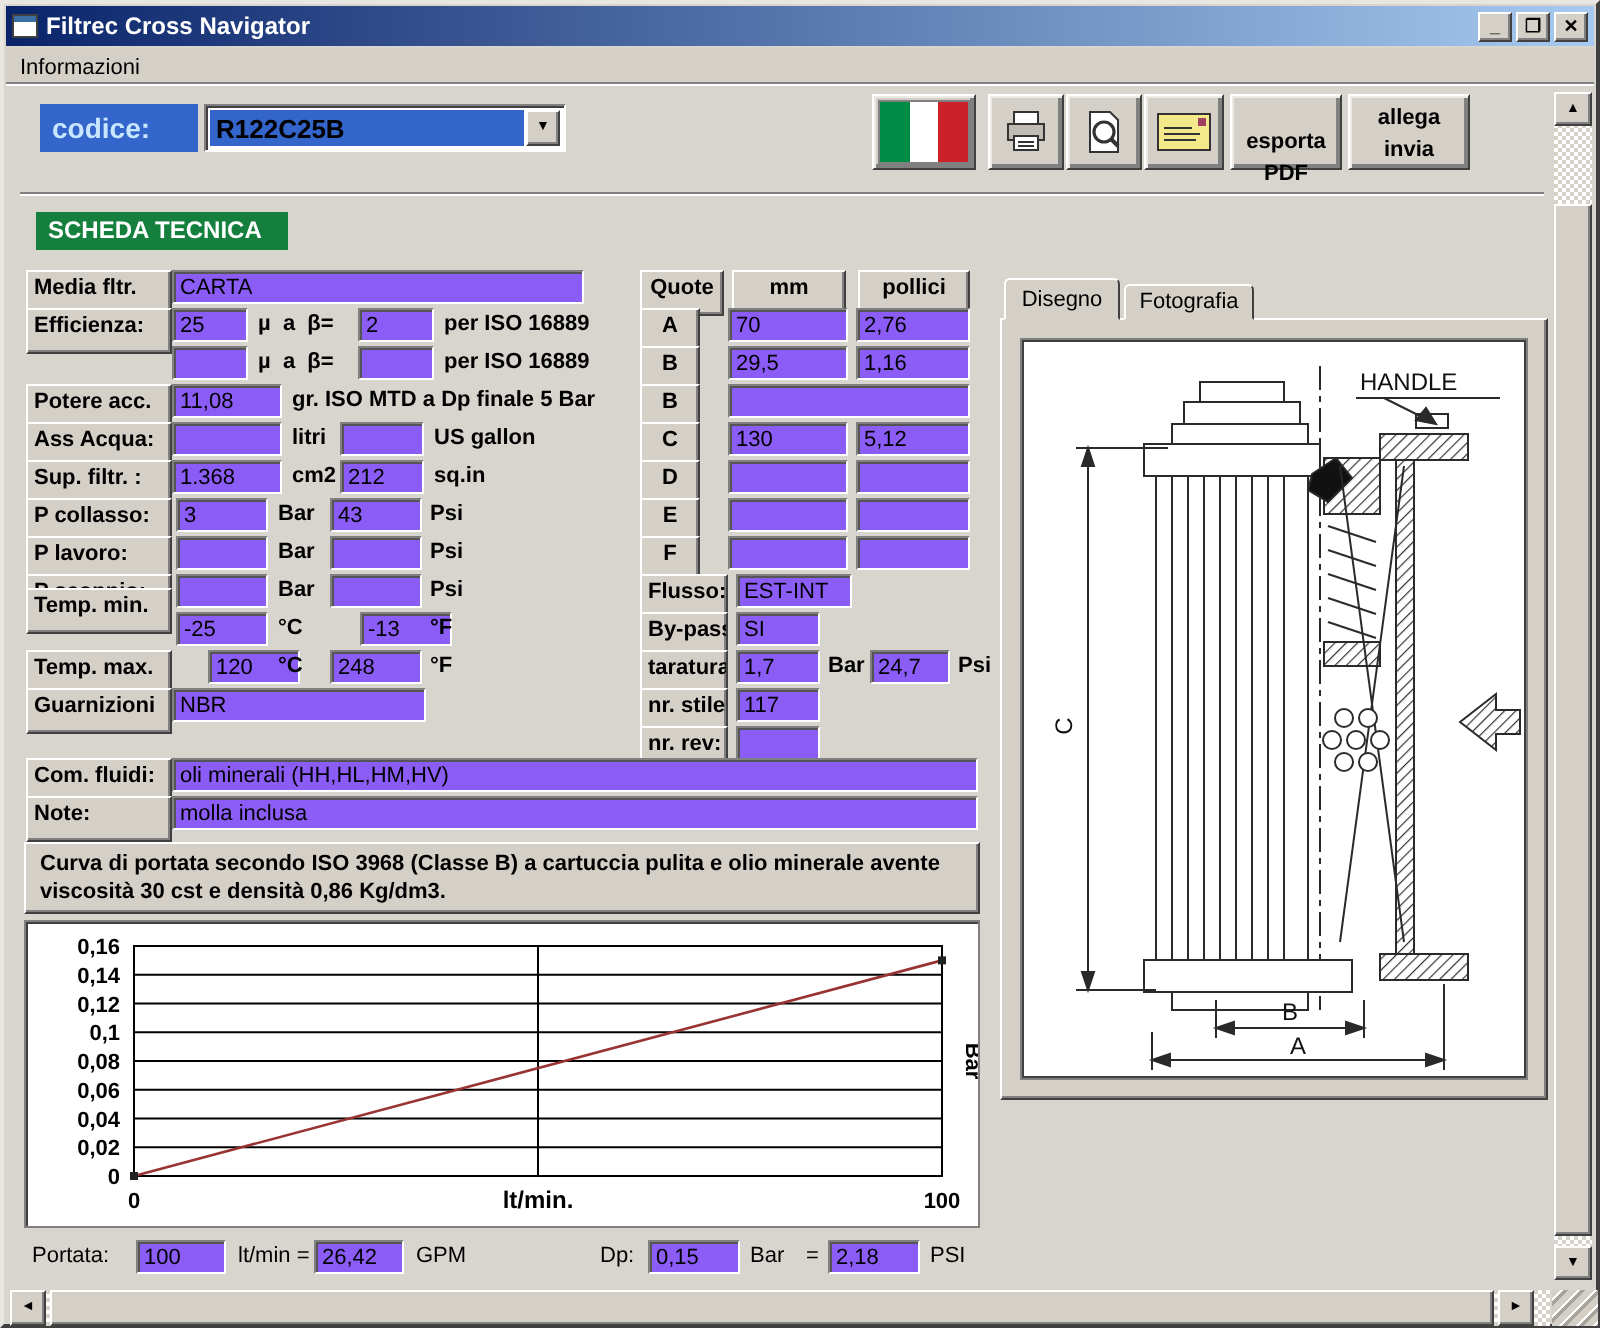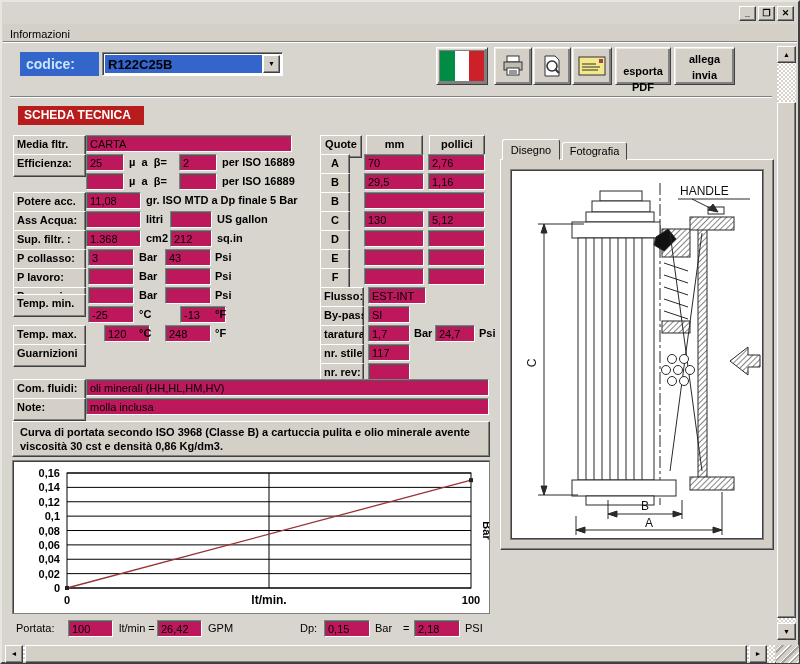--- a/index.html
+++ b/index.html
@@ -21,21 +21,21 @@
   #menubar { position:absolute; left:1px; top:22px; right:1px; height:19px; background:#d4d0c8;
     border-bottom:1px solid #fff; box-shadow:0 -1px 0 #808080 inset; }
   .menuitem { display:inline-block; padding:3px 7px; font-size:11px; }
 
   
   .lbl { position:absolute; height:23px; background:#d4d0c8; border:1px solid;
     border-color:#fff #404040 #404040 #fff; box-shadow:inset -1px -1px 0 #808080;
     font:bold 11px "Liberation Sans",sans-serif; line-height:14px; padding:1px 3px;
     white-space:nowrap; overflow:hidden; }
   .lbl.c { text-align:center; }
-  .fld { position:absolute; height:17px; background:#be185d; border:1px solid;
+  .fld { position:absolute; height:17px; background:#8b5cf6; border:1px solid;
     border-color:#808080 #fff #fff #808080; box-shadow:inset 1px 1px 0 #555;
     font:11px "Liberation Sans",sans-serif; padding:0 3px; }
   .fld.c { text-align:left; }
   .txt { position:absolute; font:bold 11px "Liberation Sans",sans-serif; line-height:17px; white-space:pre; }
   .txt.r { font-weight:normal; }
   .bluebox { position:absolute; color:#fff; font-weight:bold; }
   .btn { position:absolute; background:#d4d0c8; border:1px solid; border-color:#fff #404040 #404040 #fff;
     box-shadow:inset 1px 1px 0 #eceae5, inset -2px -2px 0 #808080; text-align:center;
     font:bold 11px "Liberation Sans",sans-serif; }
   .sep { position:absolute; height:2px; border-top:1px solid #808080; border-bottom:1px solid #fff; }
@@ -79,20 +79,24 @@
   #grip { position:absolute; left:774px; top:643px; width:23px; height:18px;
     background:repeating-linear-gradient(135deg,#d4d0c8 0 3px,#fff 3px 4px,#a8a49c 4px 6px); }
 
   svg text { font-family:"Liberation Sans",sans-serif; }
 </style>
 </head>
 <body>
 
 <div id="app">
 
+  <div id="titlebar">
+    <div id="title-icon"></div>
+    <span id="title-text">Filtrec Cross Navigator</span>
+  </div>
   <div class="winbtn" style="right:42px;">_</div>
   <div class="winbtn" style="right:23px;">❐</div>
   <div class="winbtn" style="right:4px;">✕</div>
 
   <div id="menubar">
     <span class="menuitem">Informazioni</span>
   </div>
 
   <div class="bluebox" style="left:18px; top:50px; width:79px; height:24px; background:#3365cb; color:#c8e6ff; font-size:14px; line-height:24px; padding-left:6px;">codice:</div>
   <div id="combo">
@@ -136,21 +140,21 @@
     <div>esporta</div>
     <div>PDF</div>
   </div>
   <div class="btn" style="left:672px; top:45px; width:61px; height:38px; line-height:16px; padding-top:3px;">
     <div>allega</div>
     <div>invia</div>
   </div>
 
   <div class="sep" style="left:8px; top:94px; width:762px;"></div>
 
-  <div class="bluebox" style="left:16px; top:104px; width:126px; height:19px; background:#b91c1c; font-size:12px; line-height:19px; padding-left:6px;">SCHEDA TECNICA</div>
+  <div class="bluebox" style="left:16px; top:104px; width:126px; height:19px; background:#15803d; font-size:12px; line-height:19px; padding-left:6px;">SCHEDA TECNICA</div>
 
   <div class="lbl" style="left:11px; top:133px; width:73px;">Media fltr.</div>
   <input class="fld abs" style="left: 84px; top: 133px; width: 206px;" value="CARTA">
 
   <div class="lbl" style="left:11px; top:152px; width:73px;">Efficienza:</div>
   <input class="fld c abs" style="left: 84px; top: 152px; width: 38px;" value="25">
   <div class="txt" style="left:127px; top:152px;">µ  a  β=</div>
   <input class="fld c abs" style="left: 177px; top: 152px; width: 38px;" value="2">
   <div class="txt" style="left:220px; top:152px;">per ISO 16889</div>
 
@@ -199,20 +203,21 @@
   <input class="fld c abs" style="left: 163px; top: 304px; width: 46px; margin-left: 15px;" value="-13">
   <div class="txt" style="left:213px; top:304px;">°F</div>
 
   <div class="lbl" style="left:11px; top:323px; width:73px;">Temp. max.</div>
   <input class="fld c abs" style="left: 86px; top: 323px; width: 46px; margin-left: 16px;" value="120">
   <div class="txt" style="left:137px; top:323px;">°C</div>
   <input class="fld c abs" style="left: 163px; top: 323px; width: 46px;" value="248">
   <div class="txt" style="left:213px; top:323px;">°F</div>
 
   <div class="lbl" style="left:11px; top:342px; width:73px;">Guarnizioni</div>
+  <input class="fld abs" style="left: 84px; top: 342px; width: 127px;" value="NBR">
 
   <div class="lbl c" style="left:318px; top:133px; width:42px;">Quote</div>
   <div class="lbl c" style="left:364px; top:133px; width:57px;">mm</div>
   <div class="lbl c" style="left:427px; top:133px; width:56px;">pollici</div>
 
   <div class="lbl c" style="left:318px; top:152px; width:30px;">A</div>
   <input class="fld c abs" style="left: 362px; top: 152px; width: 60px;" value="70">
   <input class="fld c abs" style="left: 426px; top: 152px; width: 57px;" value="2,76">
 
   <div class="lbl c" style="left:318px; top:171px; width:30px;">B</div>

